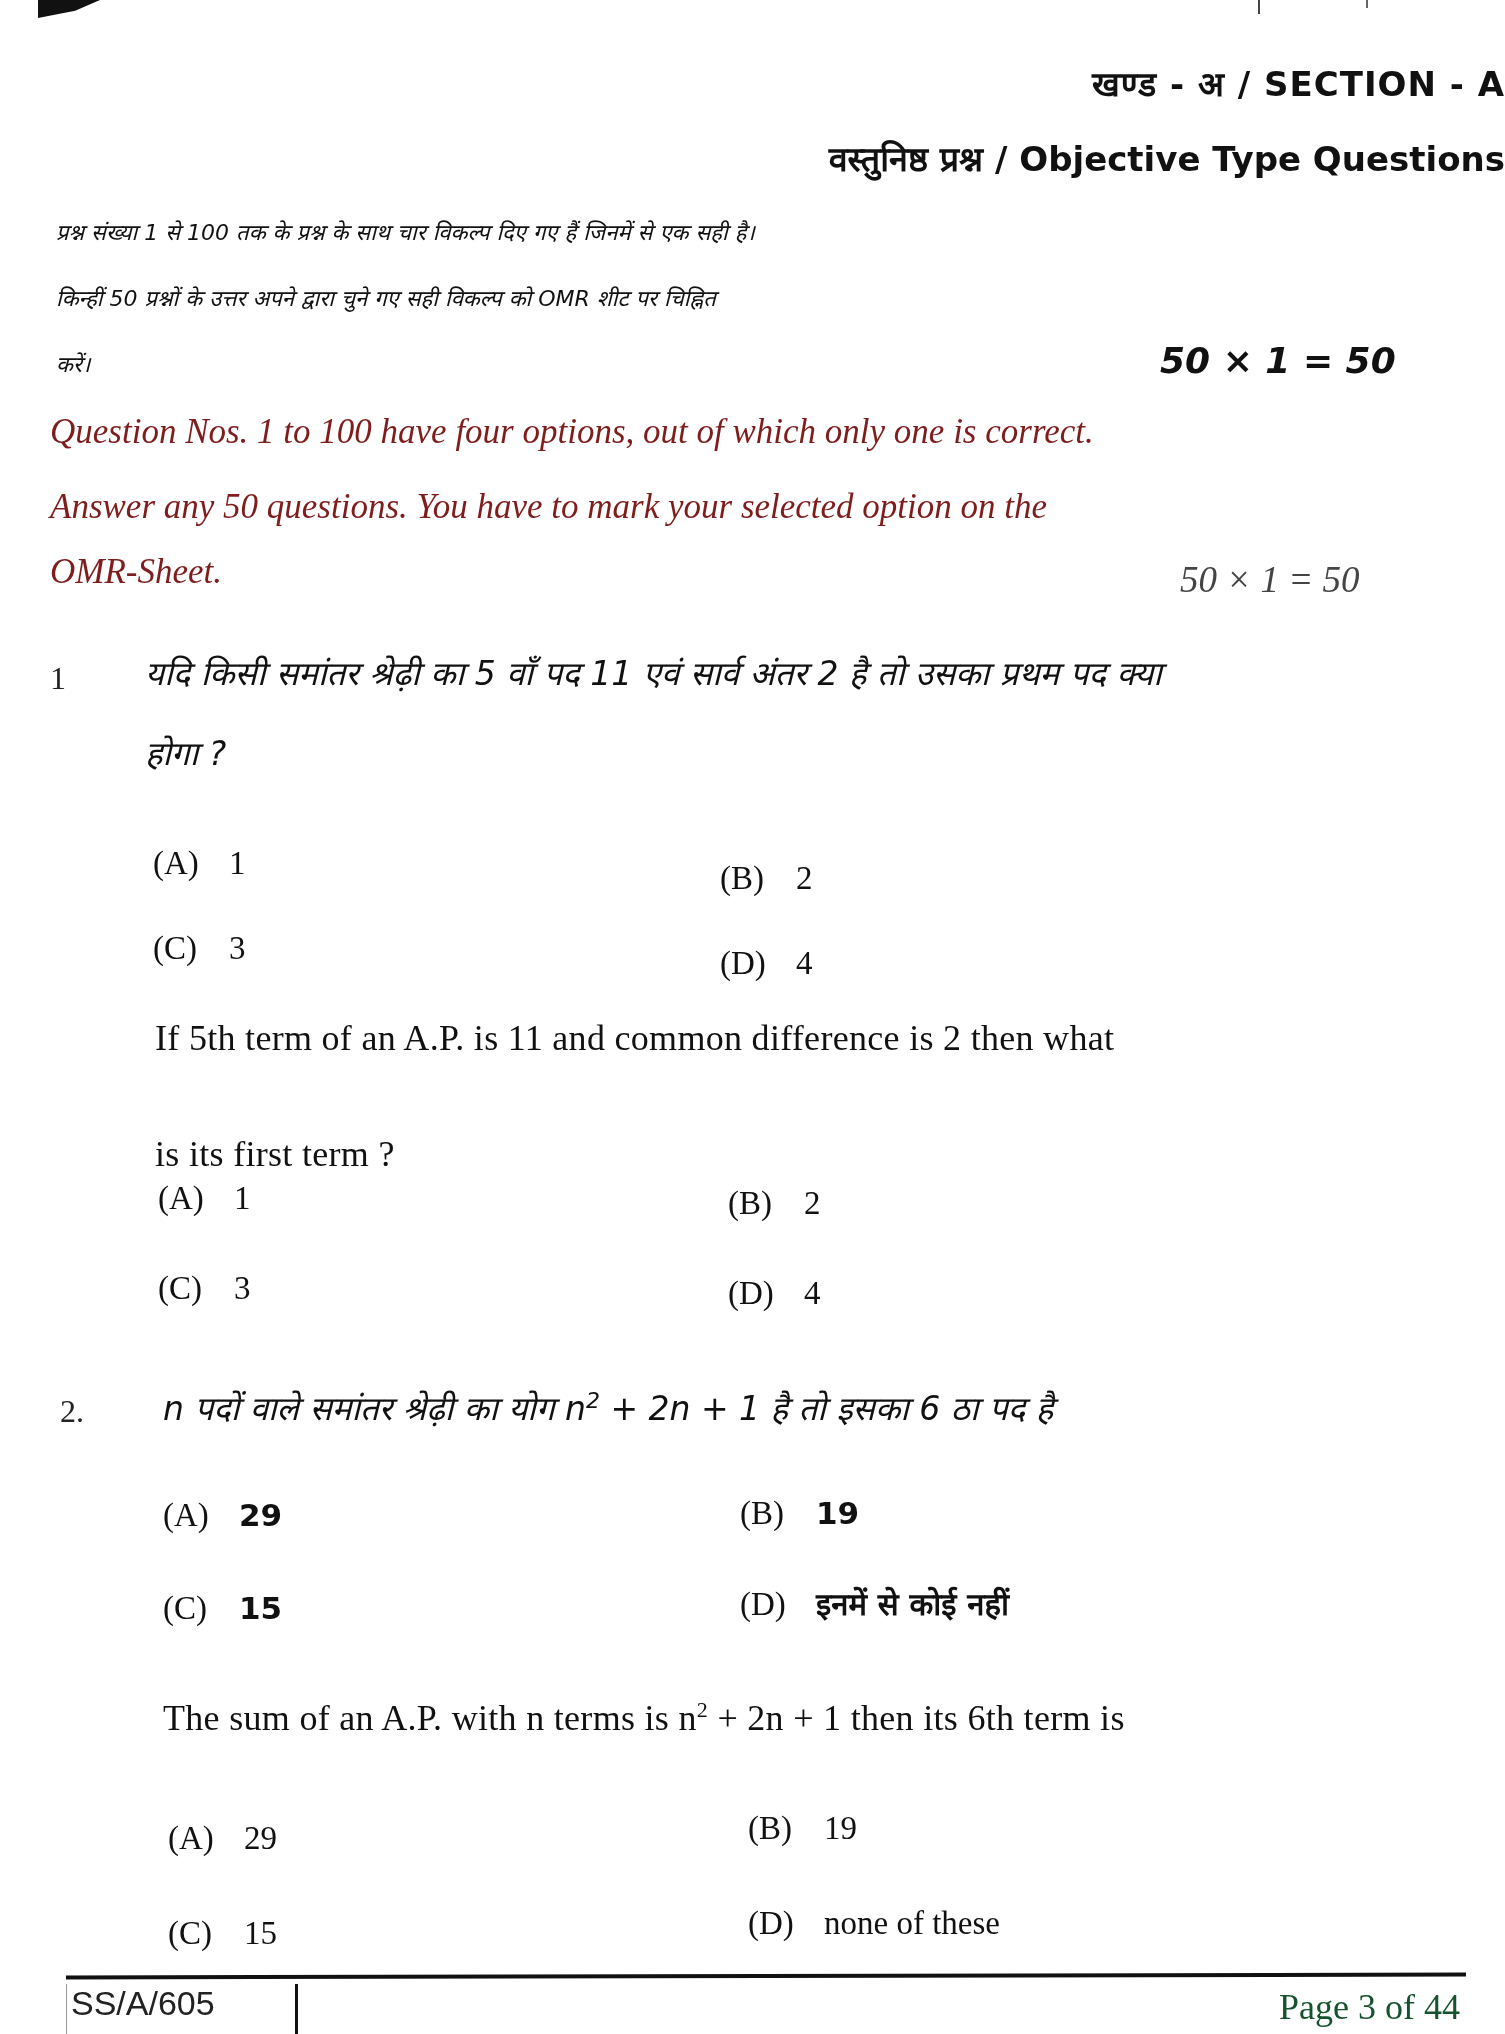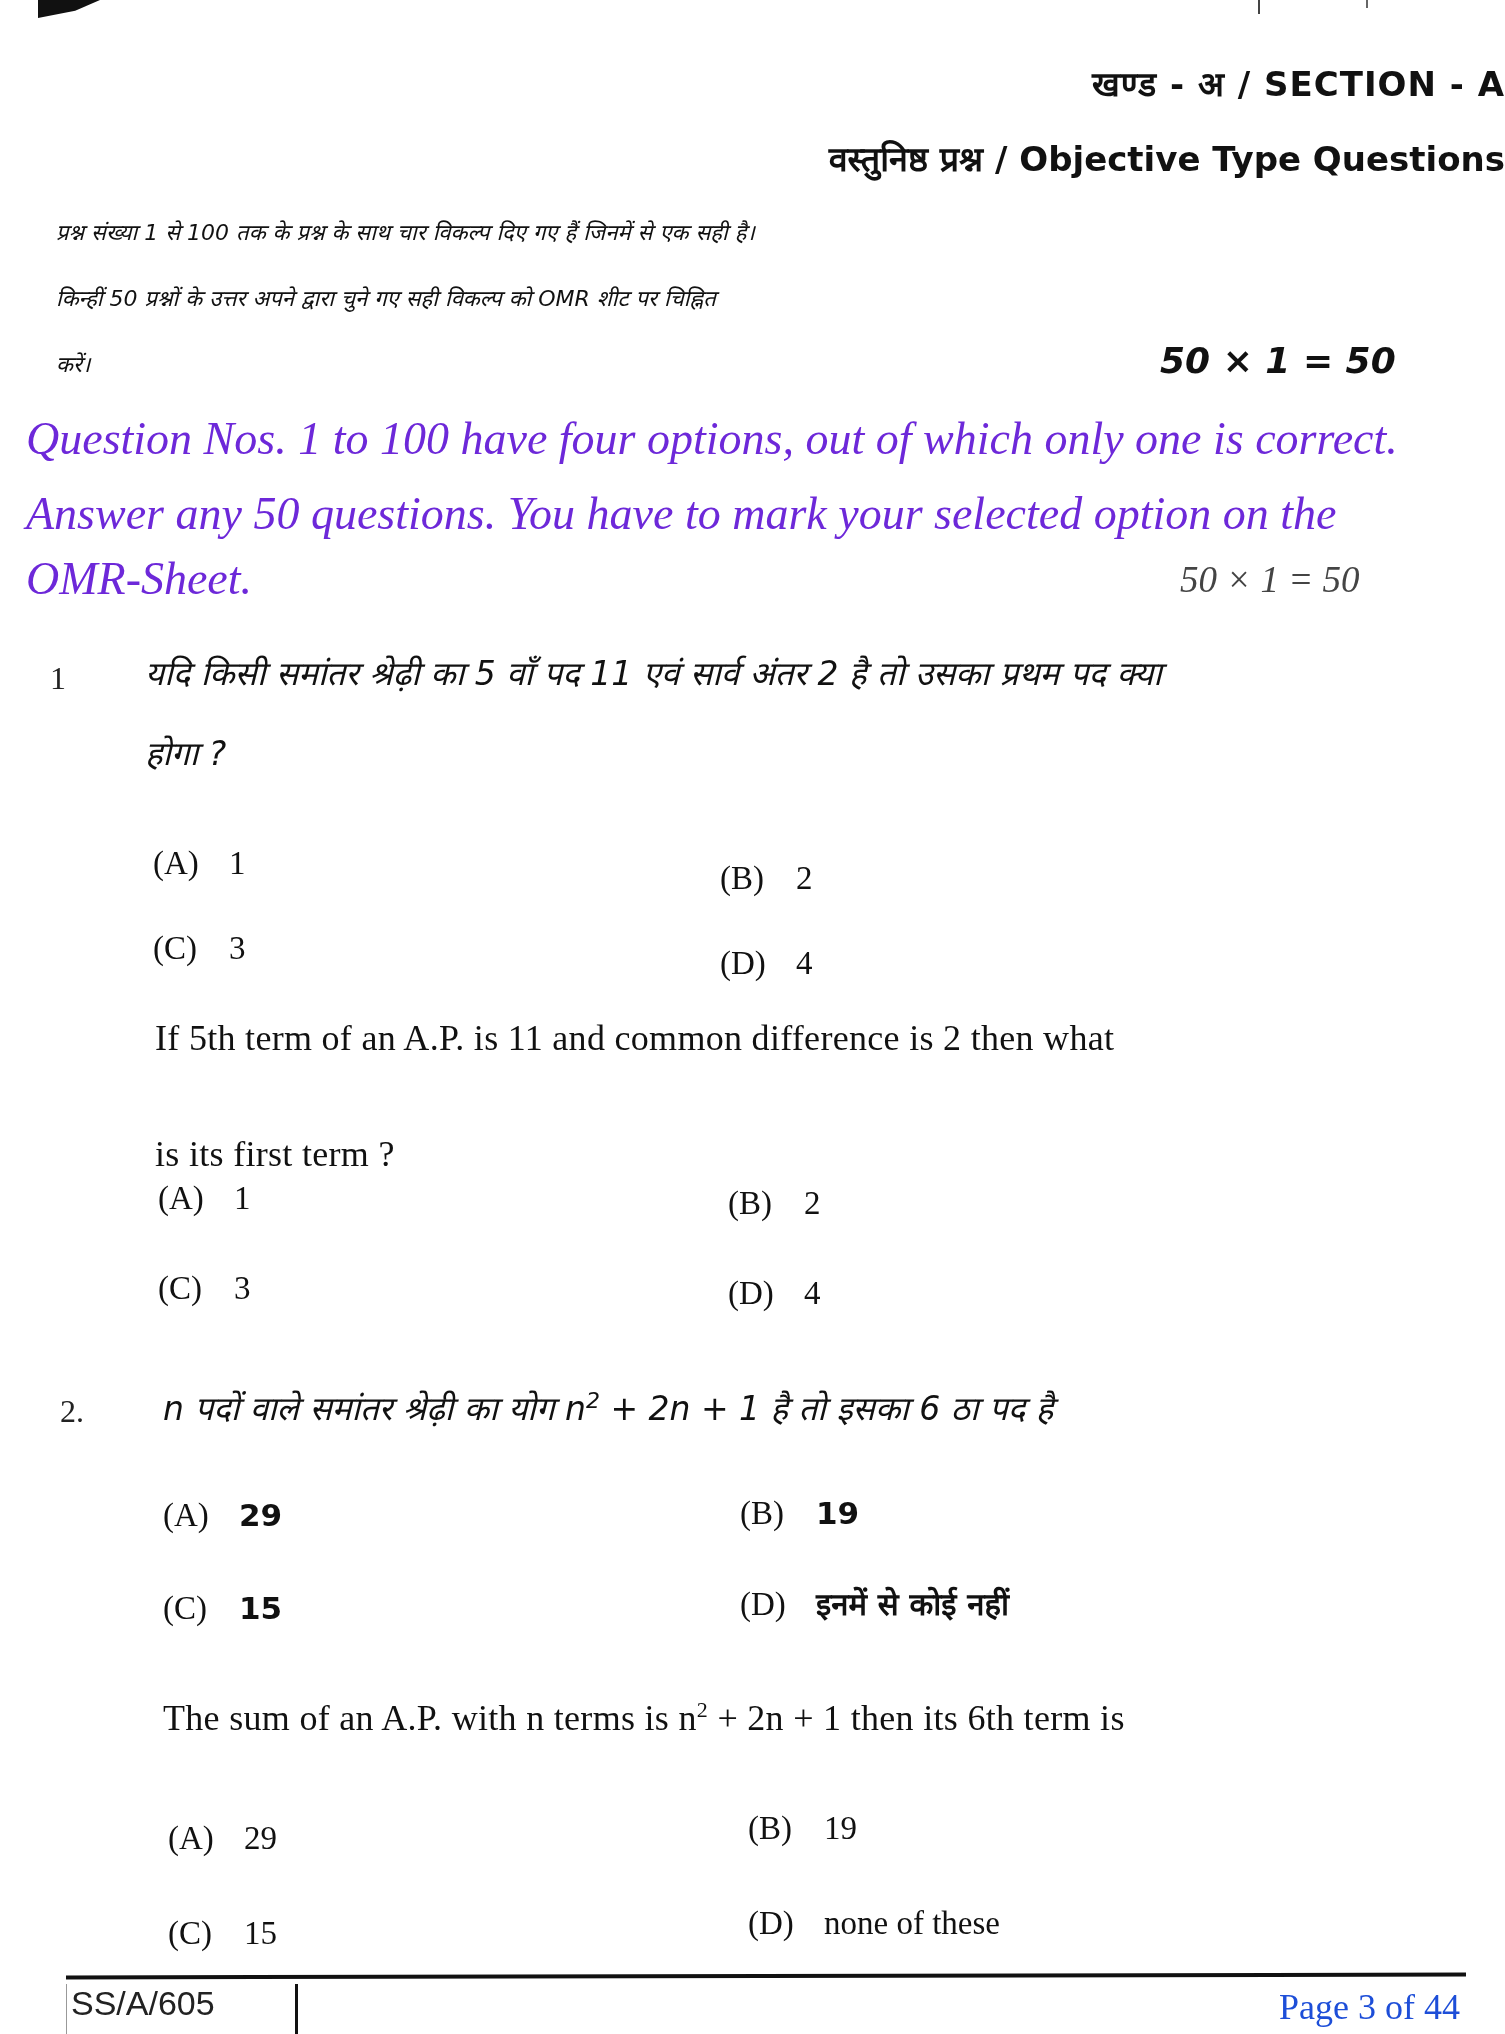--- a/index.html
+++ b/index.html
@@ -28,23 +28,23 @@
   }
   .instr-hi.l1 { top: 200px; }
   .instr-hi.l2 { top: 266px; }
   .instr-hi.l3 { top: 332px; }
   .marks-hi {
     position: absolute; left: 1160px; top: 340px; font-family: "DejaVu Sans", sans-serif;
     font-weight: bold; font-style: italic; font-size: 36px;
   }
 
   .instr-en {
-    position: absolute; left: 26px; width: 1360px;
-    font-family: "Liberation Serif", serif; font-style: italic; font-size: 46px;
-    color: #6d28d9; white-space: nowrap;
+    position: absolute; left: 50px; width: 1360px;
+    font-family: "Liberation Serif", serif; font-style: italic; font-size: 35px;
+    color: #7f1d1d; white-space: nowrap;
   }
   .instr-en.l1 { top: 412px; }
   .instr-en.l2 { top: 487px; }
   .instr-en.l3 { top: 552px; }
   .marks-en {
     position: absolute; left: 1180px; top: 558px;
     font-family: "Liberation Serif", serif; font-style: italic; font-size: 37px; color: #444;
   }
 
   .qnum {
@@ -67,21 +67,21 @@
     transform: rotate(-0.12deg);
   }
   .footer-code {
     position: absolute; left: 66px; top: 1984px; height: 60px; width: 232px;
     border-right: 3px solid #111; box-sizing: border-box;
     font-family: "Liberation Sans", sans-serif; font-size: 34px; padding-left: 4px; color: #222;
     border-left: 1px solid #999;
   }
   .footer-page {
     position: absolute; right: 45px; top: 1986px;
-    font-family: "Liberation Serif", serif; font-size: 36px; color: #1d4ed8;
+    font-family: "Liberation Serif", serif; font-size: 36px; color: #14532d;
   }
 </style>
 </head>
 <body>
 
 <div class="corner-mark"></div>
 <div class="top-right-mark"></div>
 <div class="top-right-mark2"></div>
 
 <div class="sec-title s1">खण्ड - अ / SECTION - A</div>

